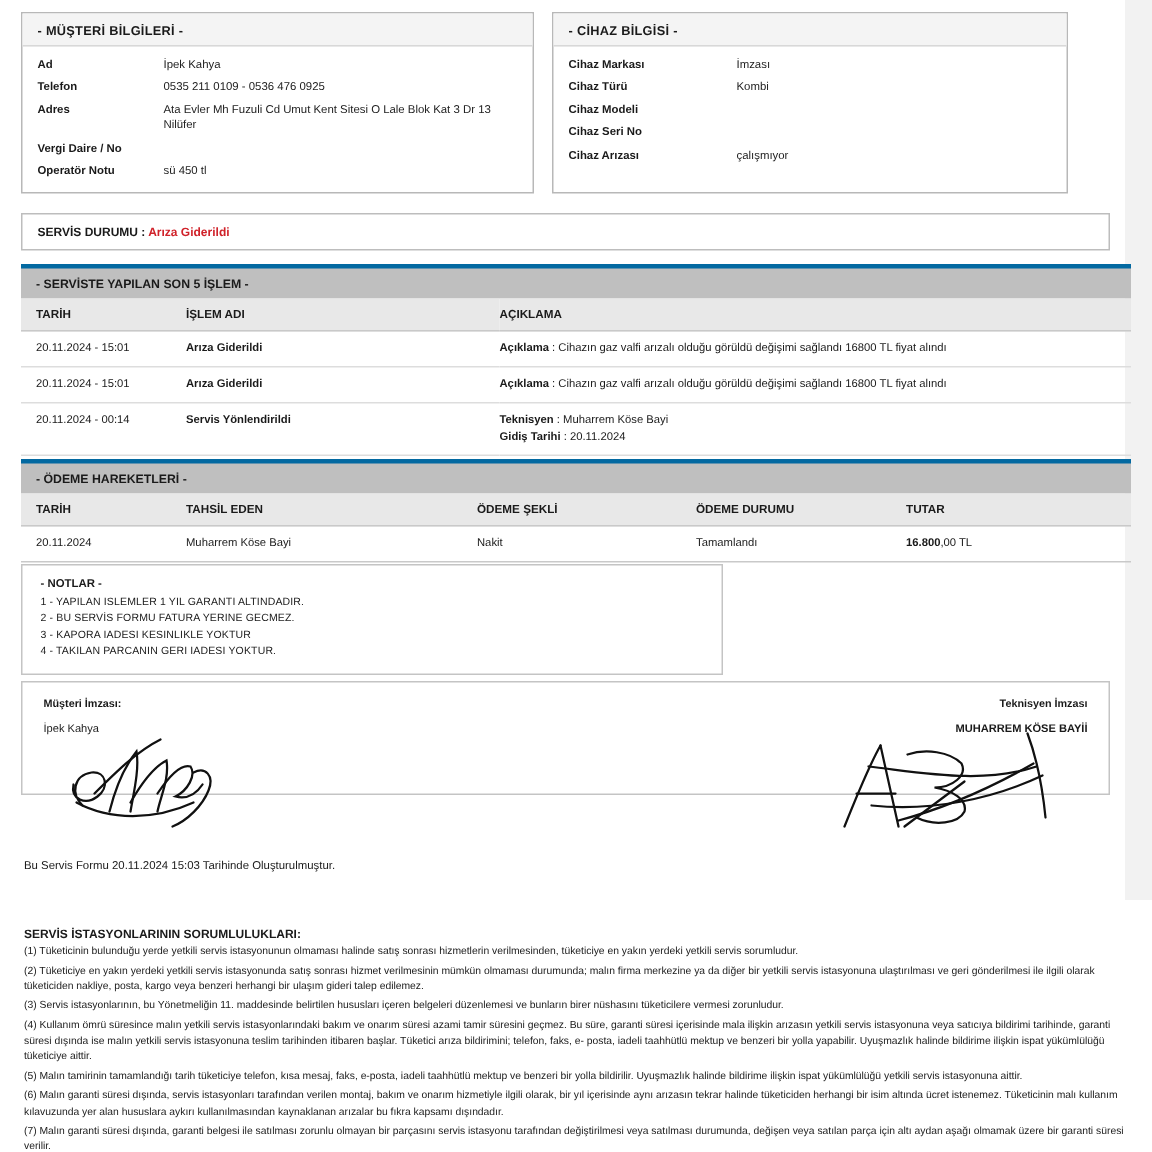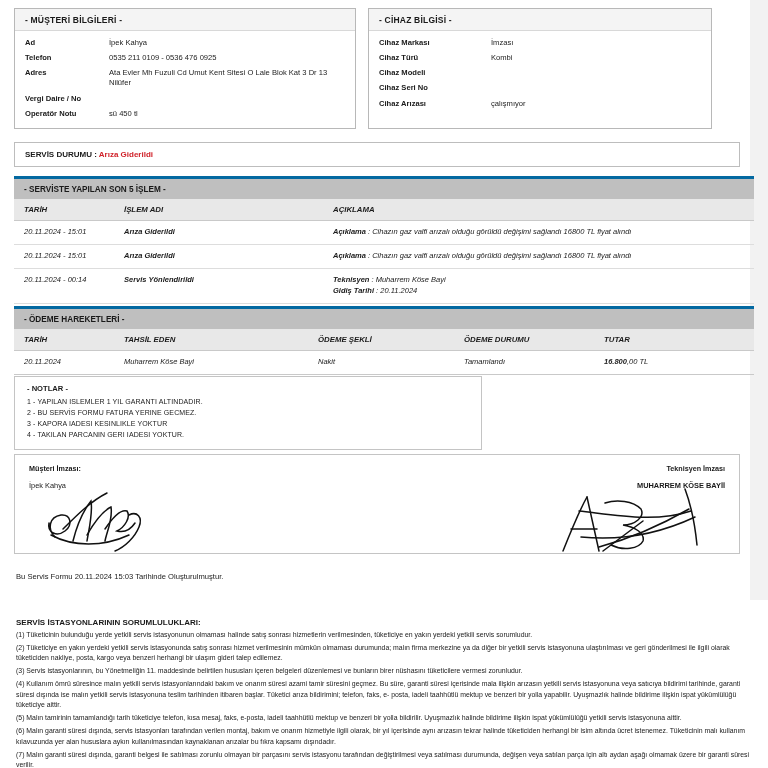--- a/index.html
+++ b/index.html
@@ -86,21 +86,20 @@
     background: #bfbfbf;
     font-size: 8.2px;
     font-weight: bold;
     padding: 6px 10px 5px 10px;
     border-top: 3px solid #0369a1;
   }
   table.grid {
     width: 100%;
     border-collapse: collapse;
     font-size: 7.5px;
-    font-style: italic;
   }
   table.grid th {
     background: #e8e8e8;
     text-align: left;
     font-weight: bold;
     font-size: 7.8px;
     padding: 6px 4px 6px 0;
     border-bottom: 1px solid #c9c9c9;
   }
   table.grid td {
@@ -133,21 +132,21 @@
     background: #fff;
     padding: 7px 10px 9px 12px;
   }
   .notes-title { font-size: 7.6px; font-weight: bold; margin-bottom: 4px; }
   .notes-line { font-size: 7px; line-height: 1.55; letter-spacing: .1px; }
 
   
   .sign-box {
     position: absolute;
     left: 14px; top: 454px;
-    width: 726px; height: 100px;
+    width: 726px; height: 76px;
     box-sizing: border-box;
     border: 1px solid #c4c4c4;
     background: #fff;
   }
   .sig-label { position: absolute; font-size: 7.2px; font-weight: bold; }
   .sig-name  { position: absolute; font-size: 7.4px; font-weight: bold; }
   .sig-l-label { left: 14px;  top: 9px; }
   .sig-l-name  { left: 14px;  top: 26px; font-weight: normal; }
   .sig-r-label { right: 14px; top: 9px; }
   .sig-r-name  { right: 14px; top: 26px; }

